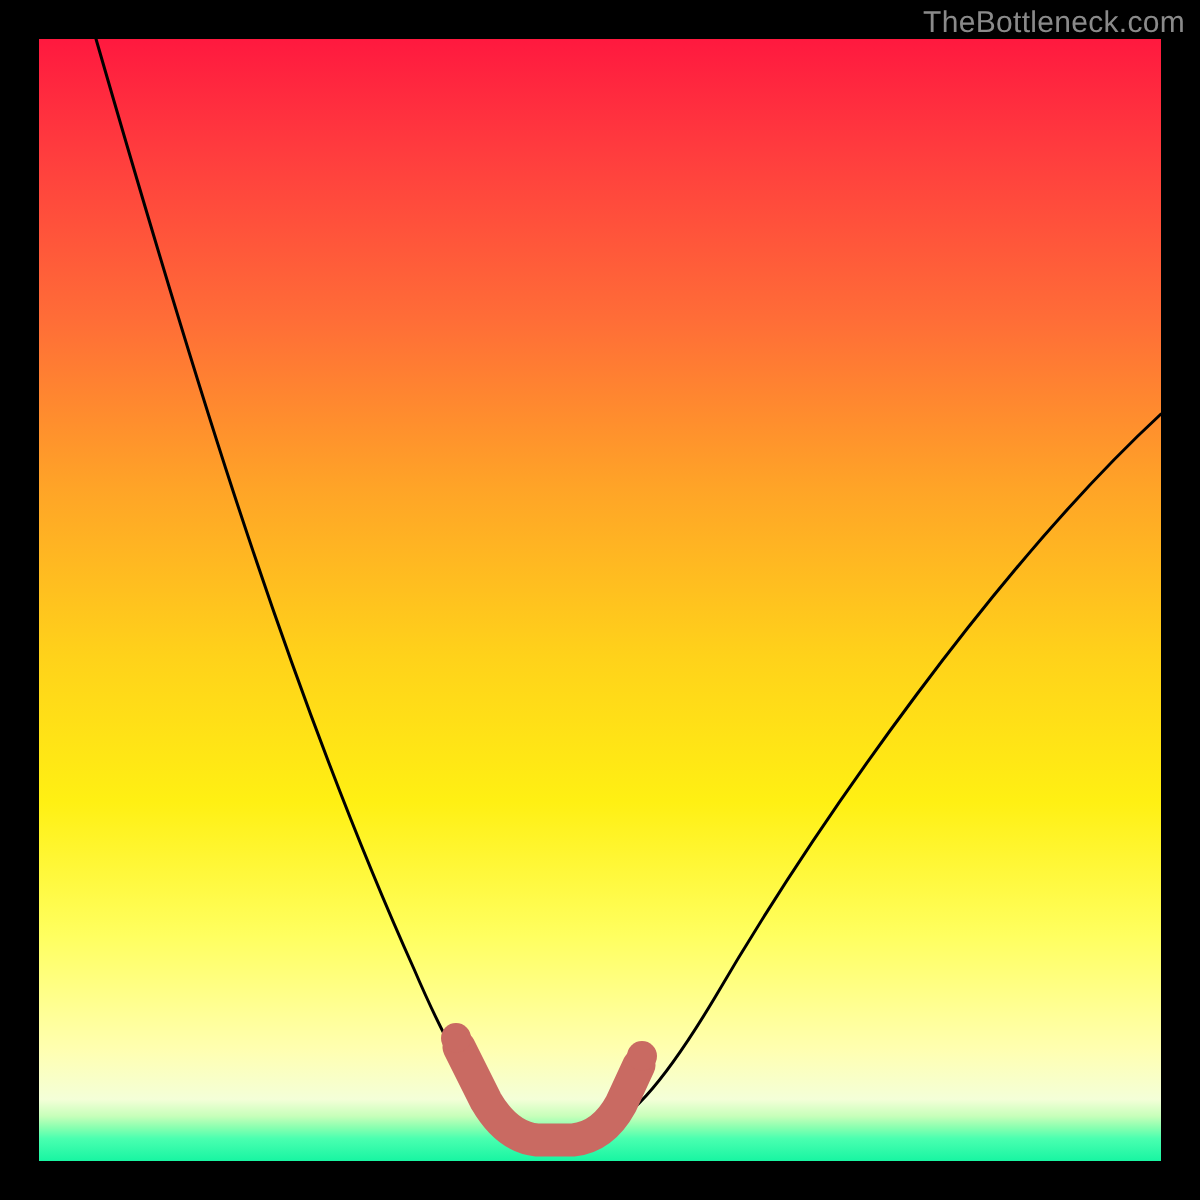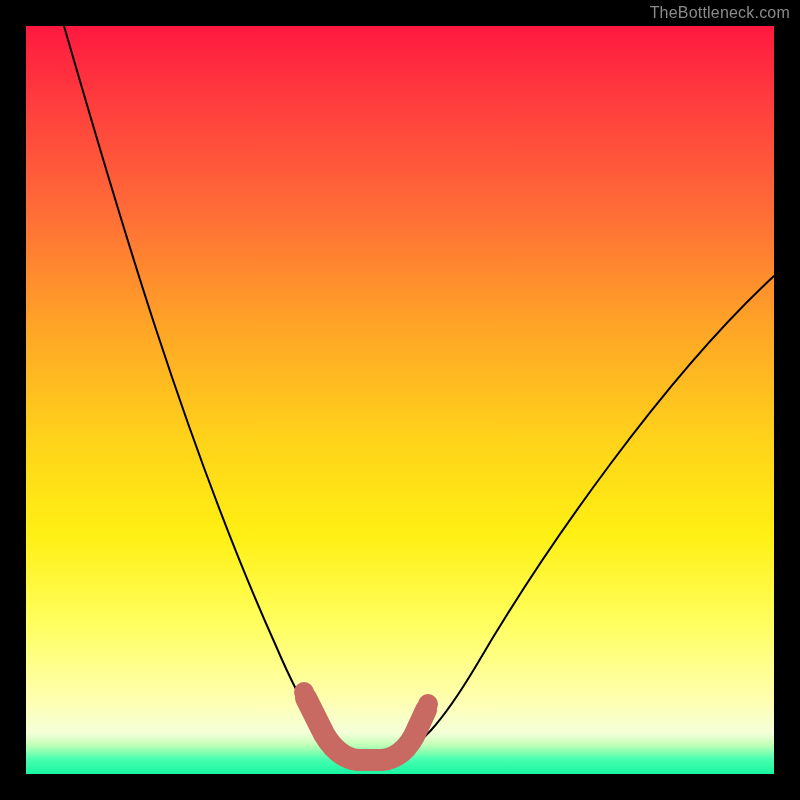--- a/index.html
+++ b/index.html
@@ -48,21 +48,21 @@
     top: 0;
     width: 748px;
     height: 748px;
     overflow: visible;
   }
   .watermark {
     position: absolute;
     top: 4px;
     right: 10px;
     font-family: Arial, Helvetica, sans-serif;
-    font-size: 16px;
+    font-size: 20px;
     color: #8a8a8a;
     letter-spacing: 0.2px;
     user-select: none;
     margin-left: 36px;
   }
 </style>
 </head>
 <body>
 
 <div class="frame">

